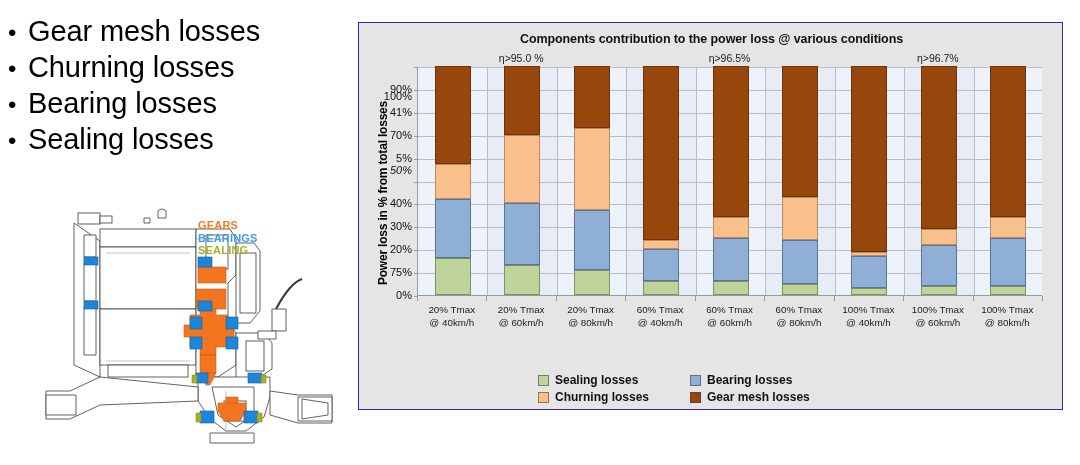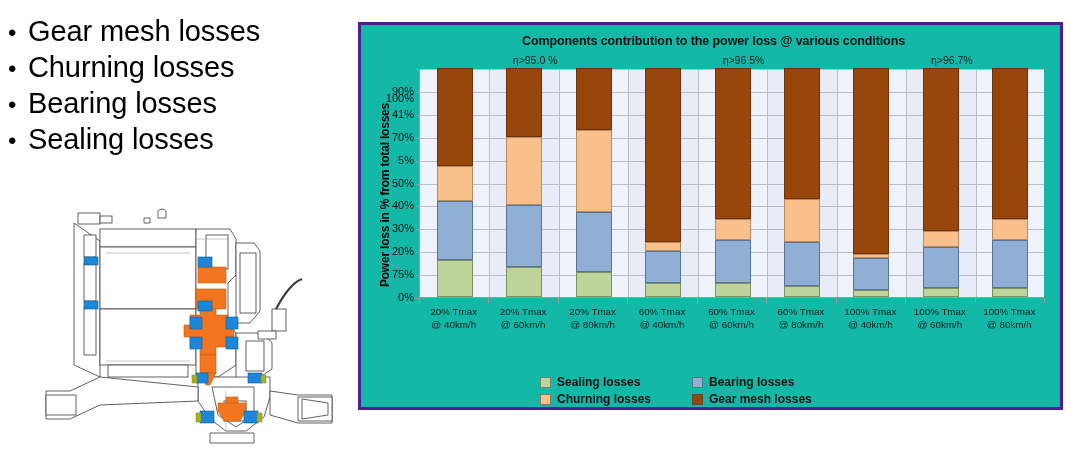--- a/index.html
+++ b/index.html
@@ -26,29 +26,29 @@
 
   #cad-key{position:absolute;left:198px;top:219px;line-height:12.5px;}
   .key-row{font-size:11px;font-weight:bold;letter-spacing:0.2px;}
   .key-gears{color:#F07D22;}
   .key-bearings{color:#3FA0E8;}
   .key-sealing{color:#A8AF27;}
 
   
   #chart-panel{
     position:absolute;left:358px;top:22px;width:705px;height:388px;
-    background:#14b8a6;border:3px solid #4c1d95;box-sizing:border-box;
+    background:#e5e5e5;border:1px solid #4c1d95;box-sizing:border-box;
   }
 
   #chart-title{
     position:absolute;left:0;top:9px;width:705px;text-align:center;
     font-size:12.5px;font-weight:bold;color:#111;letter-spacing:-0.1px;
   }
 
-  #eta-row{position:absolute;left:12px;top:29px;width:705px;height:14px;}
+  #eta-row{position:absolute;left:0;top:29px;width:705px;height:14px;}
   .eta-label{
     position:absolute;top:0;font-size:10.5px;color:#1b1b1b;text-align:center;
     white-space:nowrap;
   }
 
   
   #y-axis-title{
     position:absolute;left:-86px;top:163px;width:220px;
     transform:rotate(-90deg);text-align:center;
     font-size:12px;font-weight:bold;color:#000;letter-spacing:-0.2px;
@@ -206,20 +206,25 @@
 
       <g fill="#A8AF27" stroke="#7e8418" stroke-width="0.5">
         <rect x="152" y="170" width="5" height="8"></rect>
         <rect x="221" y="170" width="5" height="8"></rect>
         <rect x="156" y="208" width="5" height="9"></rect>
         <rect x="217" y="208" width="5" height="9"></rect>
       </g>
     </svg>
   </div>
 
+  <div id="cad-key">
+    <div class="key-row key-gears">GEARS</div>
+    <div class="key-row key-bearings">BEARINGS</div>
+    <div class="key-row key-sealing">SEALING</div>
+  </div>
 </div>
 
 <div id="chart-panel">
 
   <div id="chart-title">Components contribution to the power loss @ various conditions</div>
 
   <div id="eta-row">
       <div class="eta-label" style="left: 102.167px; width: 120px;">η&gt;95.0 %</div>
       <div class="eta-label" style="left: 310.5px; width: 120px;">η&gt;96.5%</div>
       <div class="eta-label" style="left: 518.833px; width: 120px;">η&gt;96.7%</div>
@@ -250,21 +255,21 @@
         <div class="tick-mark" style="top: 183px;"></div>
         <div class="y-tick-label" style="top: 183px;">20%</div>
         <div class="grid-h" style="top: 160px;"></div>
         <div class="tick-mark" style="top: 160px;"></div>
         <div class="y-tick-label" style="top: 160px;">30%</div>
         <div class="grid-h" style="top: 137px;"></div>
         <div class="tick-mark" style="top: 137px;"></div>
         <div class="y-tick-label" style="top: 137px;">40%</div>
         <div class="grid-h" style="top: 115px;"></div>
         <div class="tick-mark" style="top: 115px;"></div>
-        <div class="y-tick-label" style="top: 115px;">50%</div>
+        <div class="y-tick-label" style="top: 104px; font-style: italic;">50%</div>
         <div class="grid-h" style="top: 92px;"></div>
         <div class="tick-mark" style="top: 92px;"></div>
         <div class="y-tick-label" style="top: 92px;">5%</div>
         <div class="grid-h" style="top: 69px;"></div>
         <div class="tick-mark" style="top: 69px;"></div>
         <div class="y-tick-label" style="top: 69px;">70%</div>
         <div class="grid-h" style="top: 46px;"></div>
         <div class="tick-mark" style="top: 46px;"></div>
         <div class="y-tick-label" style="top: 46px;">41%</div>
         <div class="grid-h" style="top: 23px;"></div>

